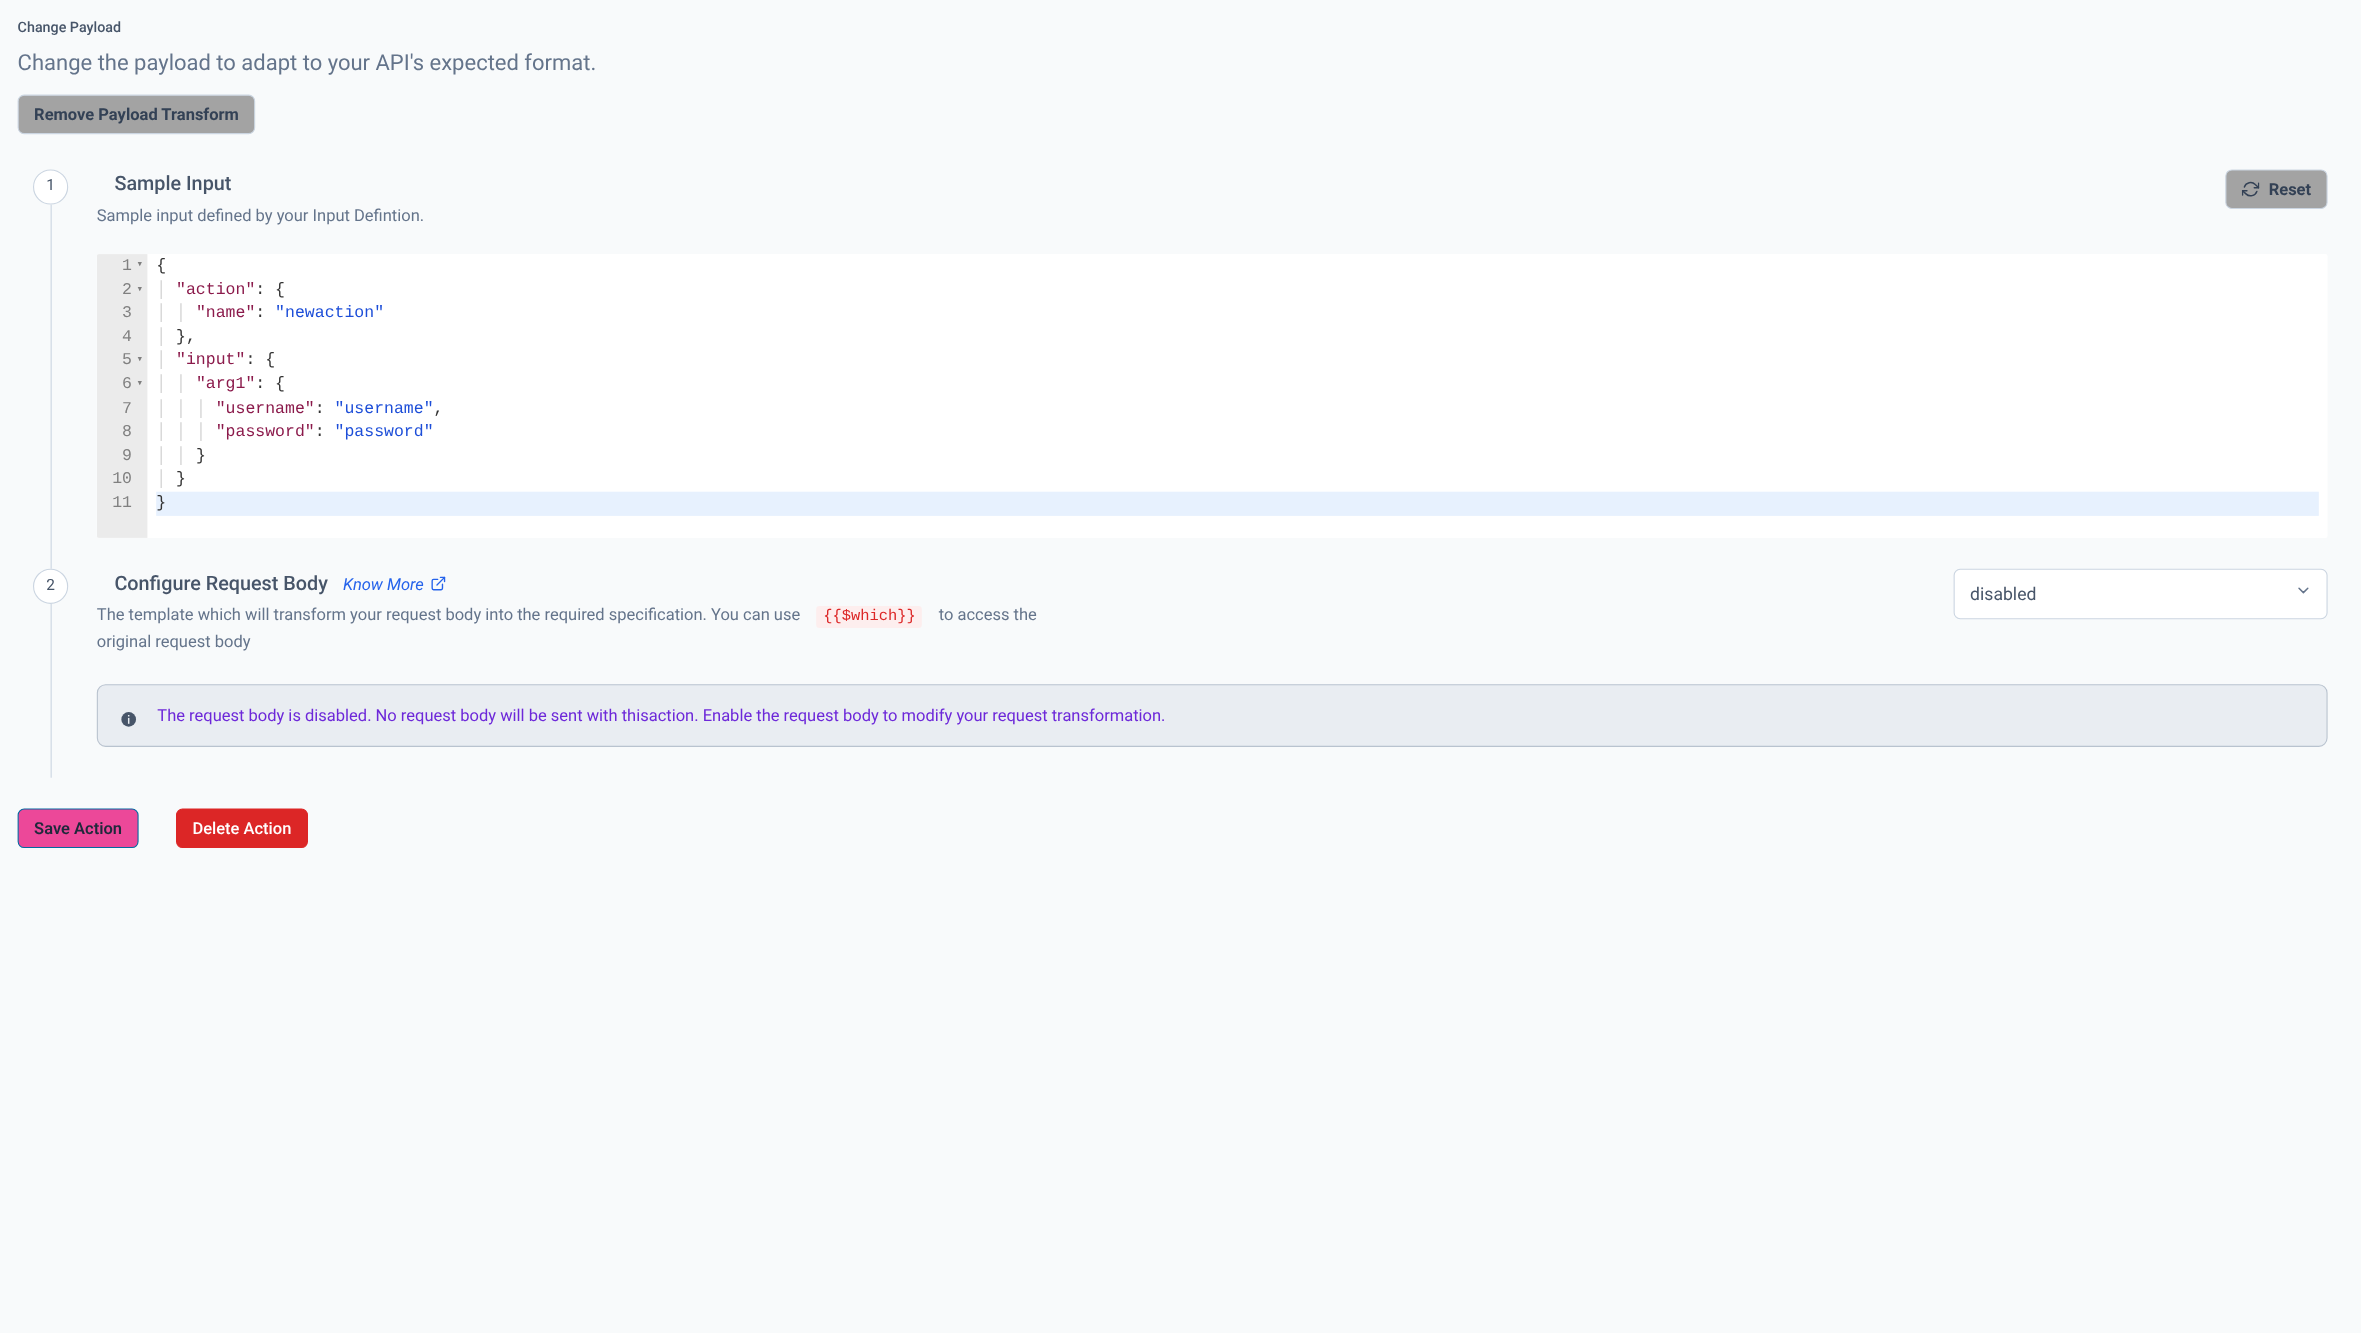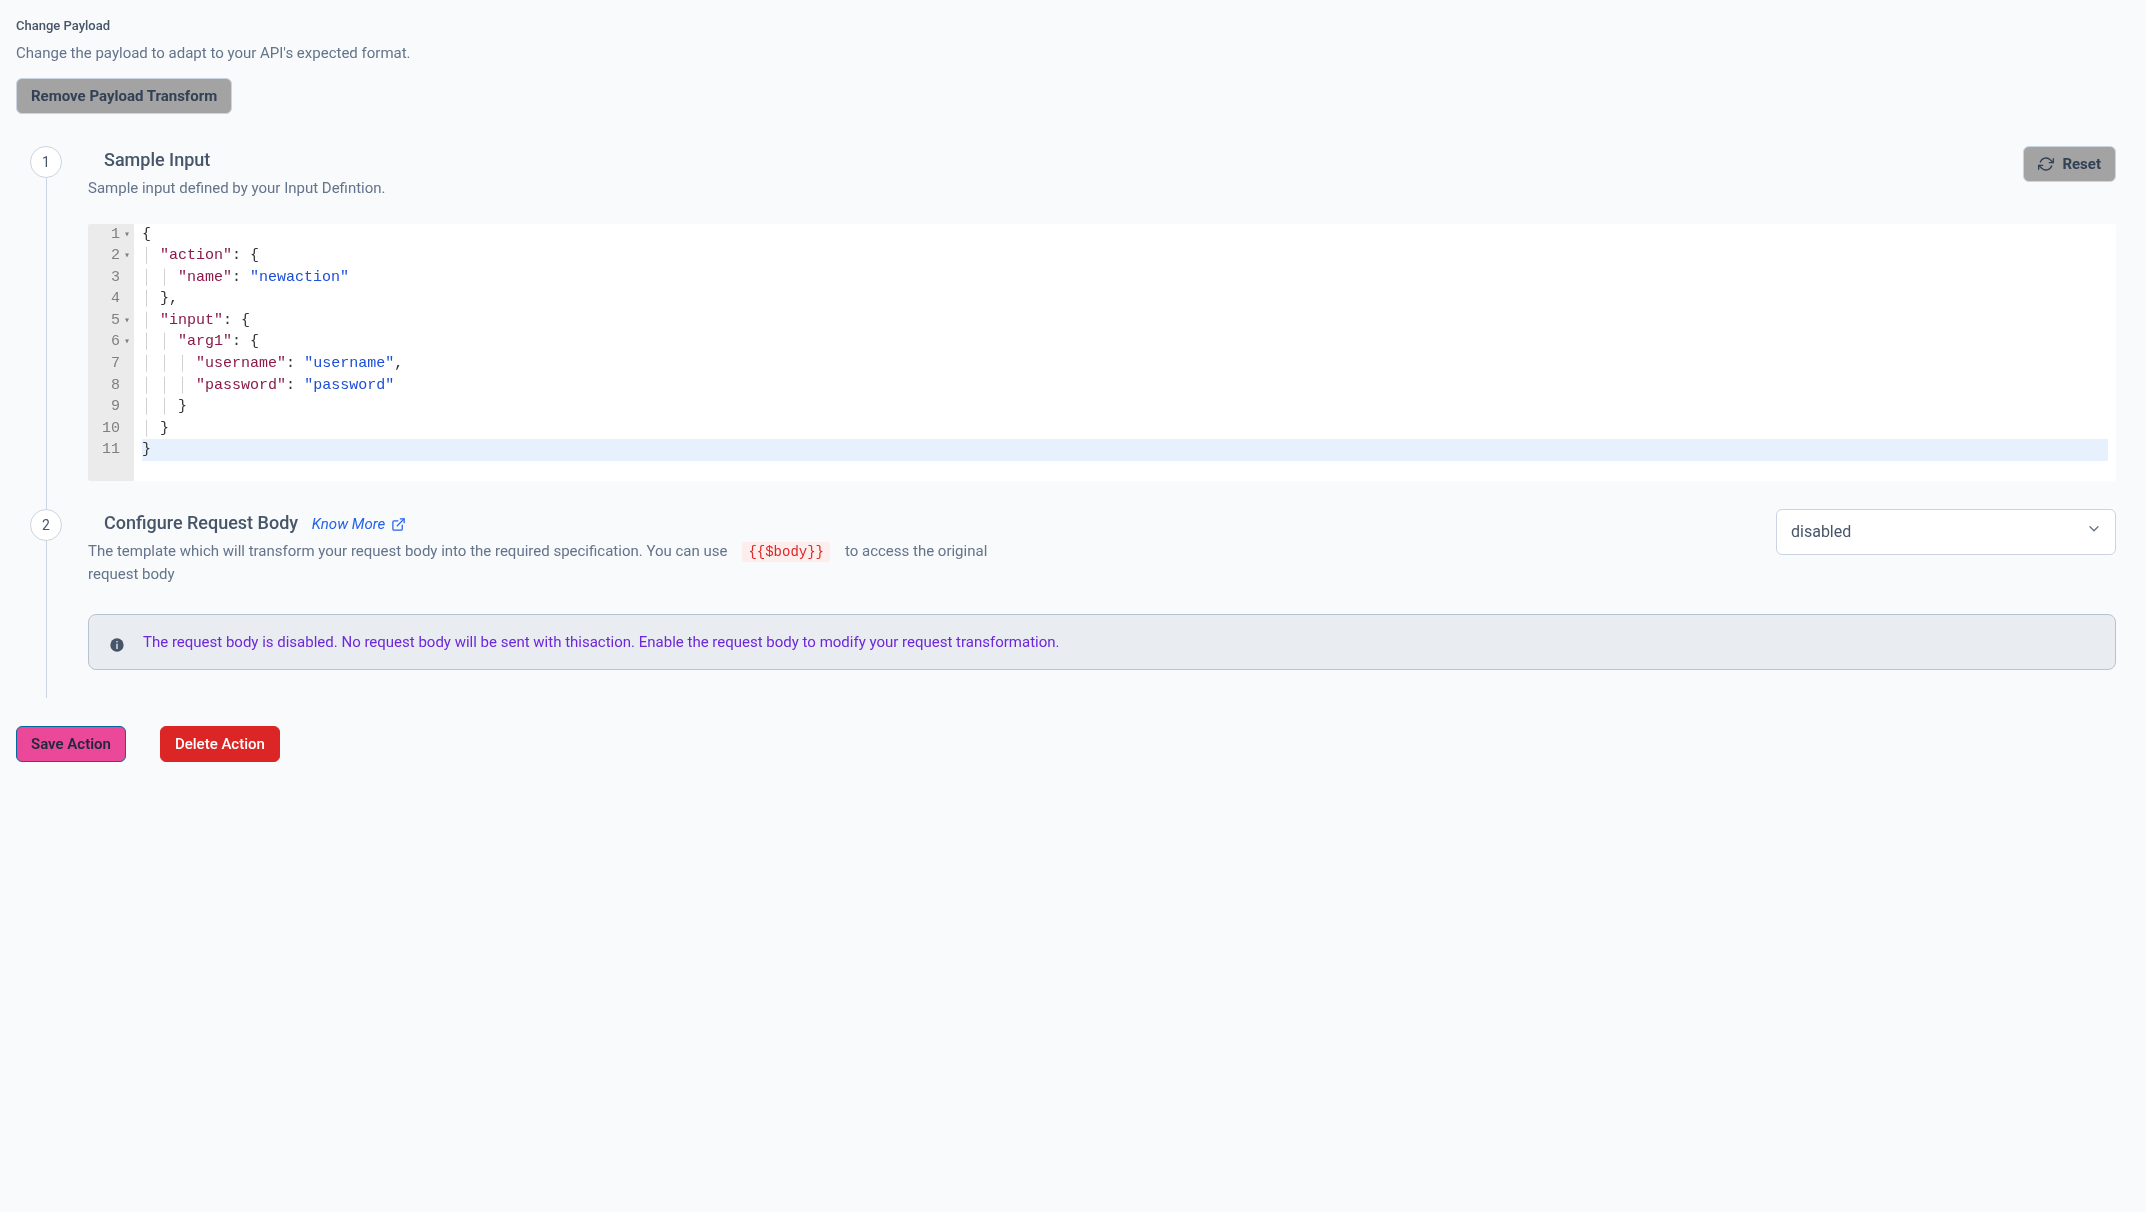--- a/index.html
+++ b/index.html
@@ -12,21 +12,21 @@
     padding: 16px;
   }
   .container { max-width: 2100px; }
   .section-title {
     font-size: 13px;
     font-weight: 500;
     color: #475569;
     margin-bottom: 6px;
   }
   .section-subtitle {
-    font-size: 15px;
+    font-size: 20px;
     color: #64748b;
     margin-bottom: 14px;
   }
   .btn {
     display: inline-flex;
     align-items: center;
     gap: 8px;
     background: #a3a3a3;
     border: 1px solid #cbd5e1;
     border-radius: 6px;
@@ -291,21 +291,21 @@
               <svg viewBox="0 0 24 24" fill="none" stroke="currentColor" stroke-width="2" stroke-linecap="round" stroke-linejoin="round">
                   <path d="M18 13v6a2 2 0 0 1-2 2H5a2 2 0 0 1-2-2V8a2 2 0 0 1 2-2h6"></path>
                   <polyline points="15 3 21 3 21 9"></polyline>
                   <line x1="10" y1="14" x2="21" y2="3"></line>
                 </svg>
             </a>
           </div>
           <div class="step-sub">
             <span>The template which will transform your request body into the required specification. You can use</span>
             <span>&nbsp;&nbsp;</span>
-            <code class="inline-code">{{$body}}</code>
+            <code class="inline-code">{{$which}}</code>
             <span>&nbsp;&nbsp;</span>
             <span>to access the original request body</span>
           </div>
         </div>
         <div class="select-wrap">
           <div class="select">disabled</div>
           <span class="select-caret">
             <svg width="16" height="16" viewBox="0 0 24 24" fill="none" stroke="currentColor" stroke-width="2" stroke-linecap="round" stroke-linejoin="round">
                 <polyline points="6 9 12 15 18 9"></polyline>
               </svg>

